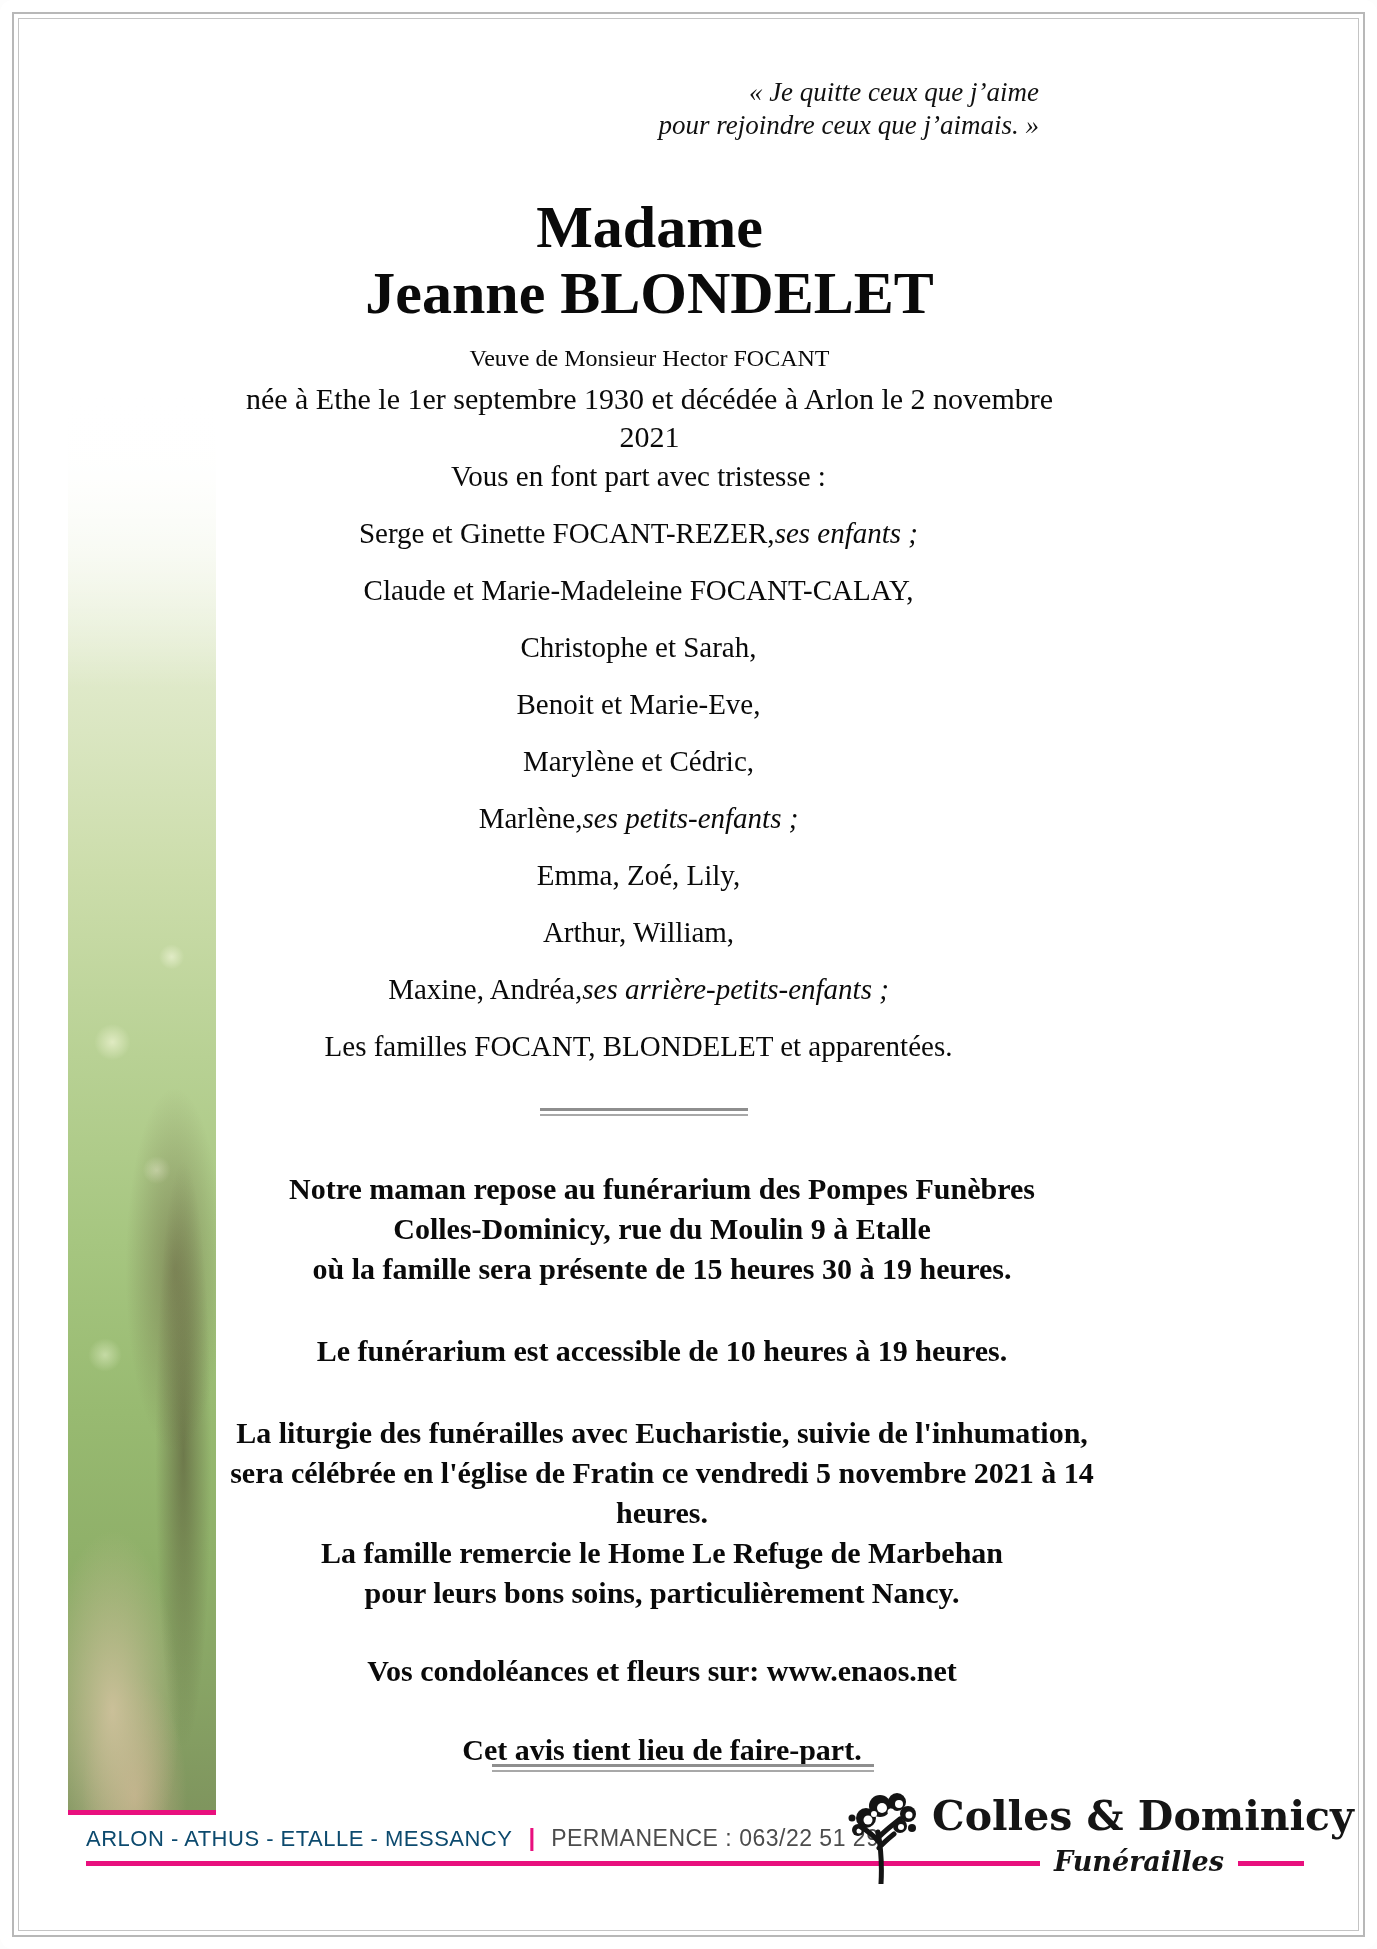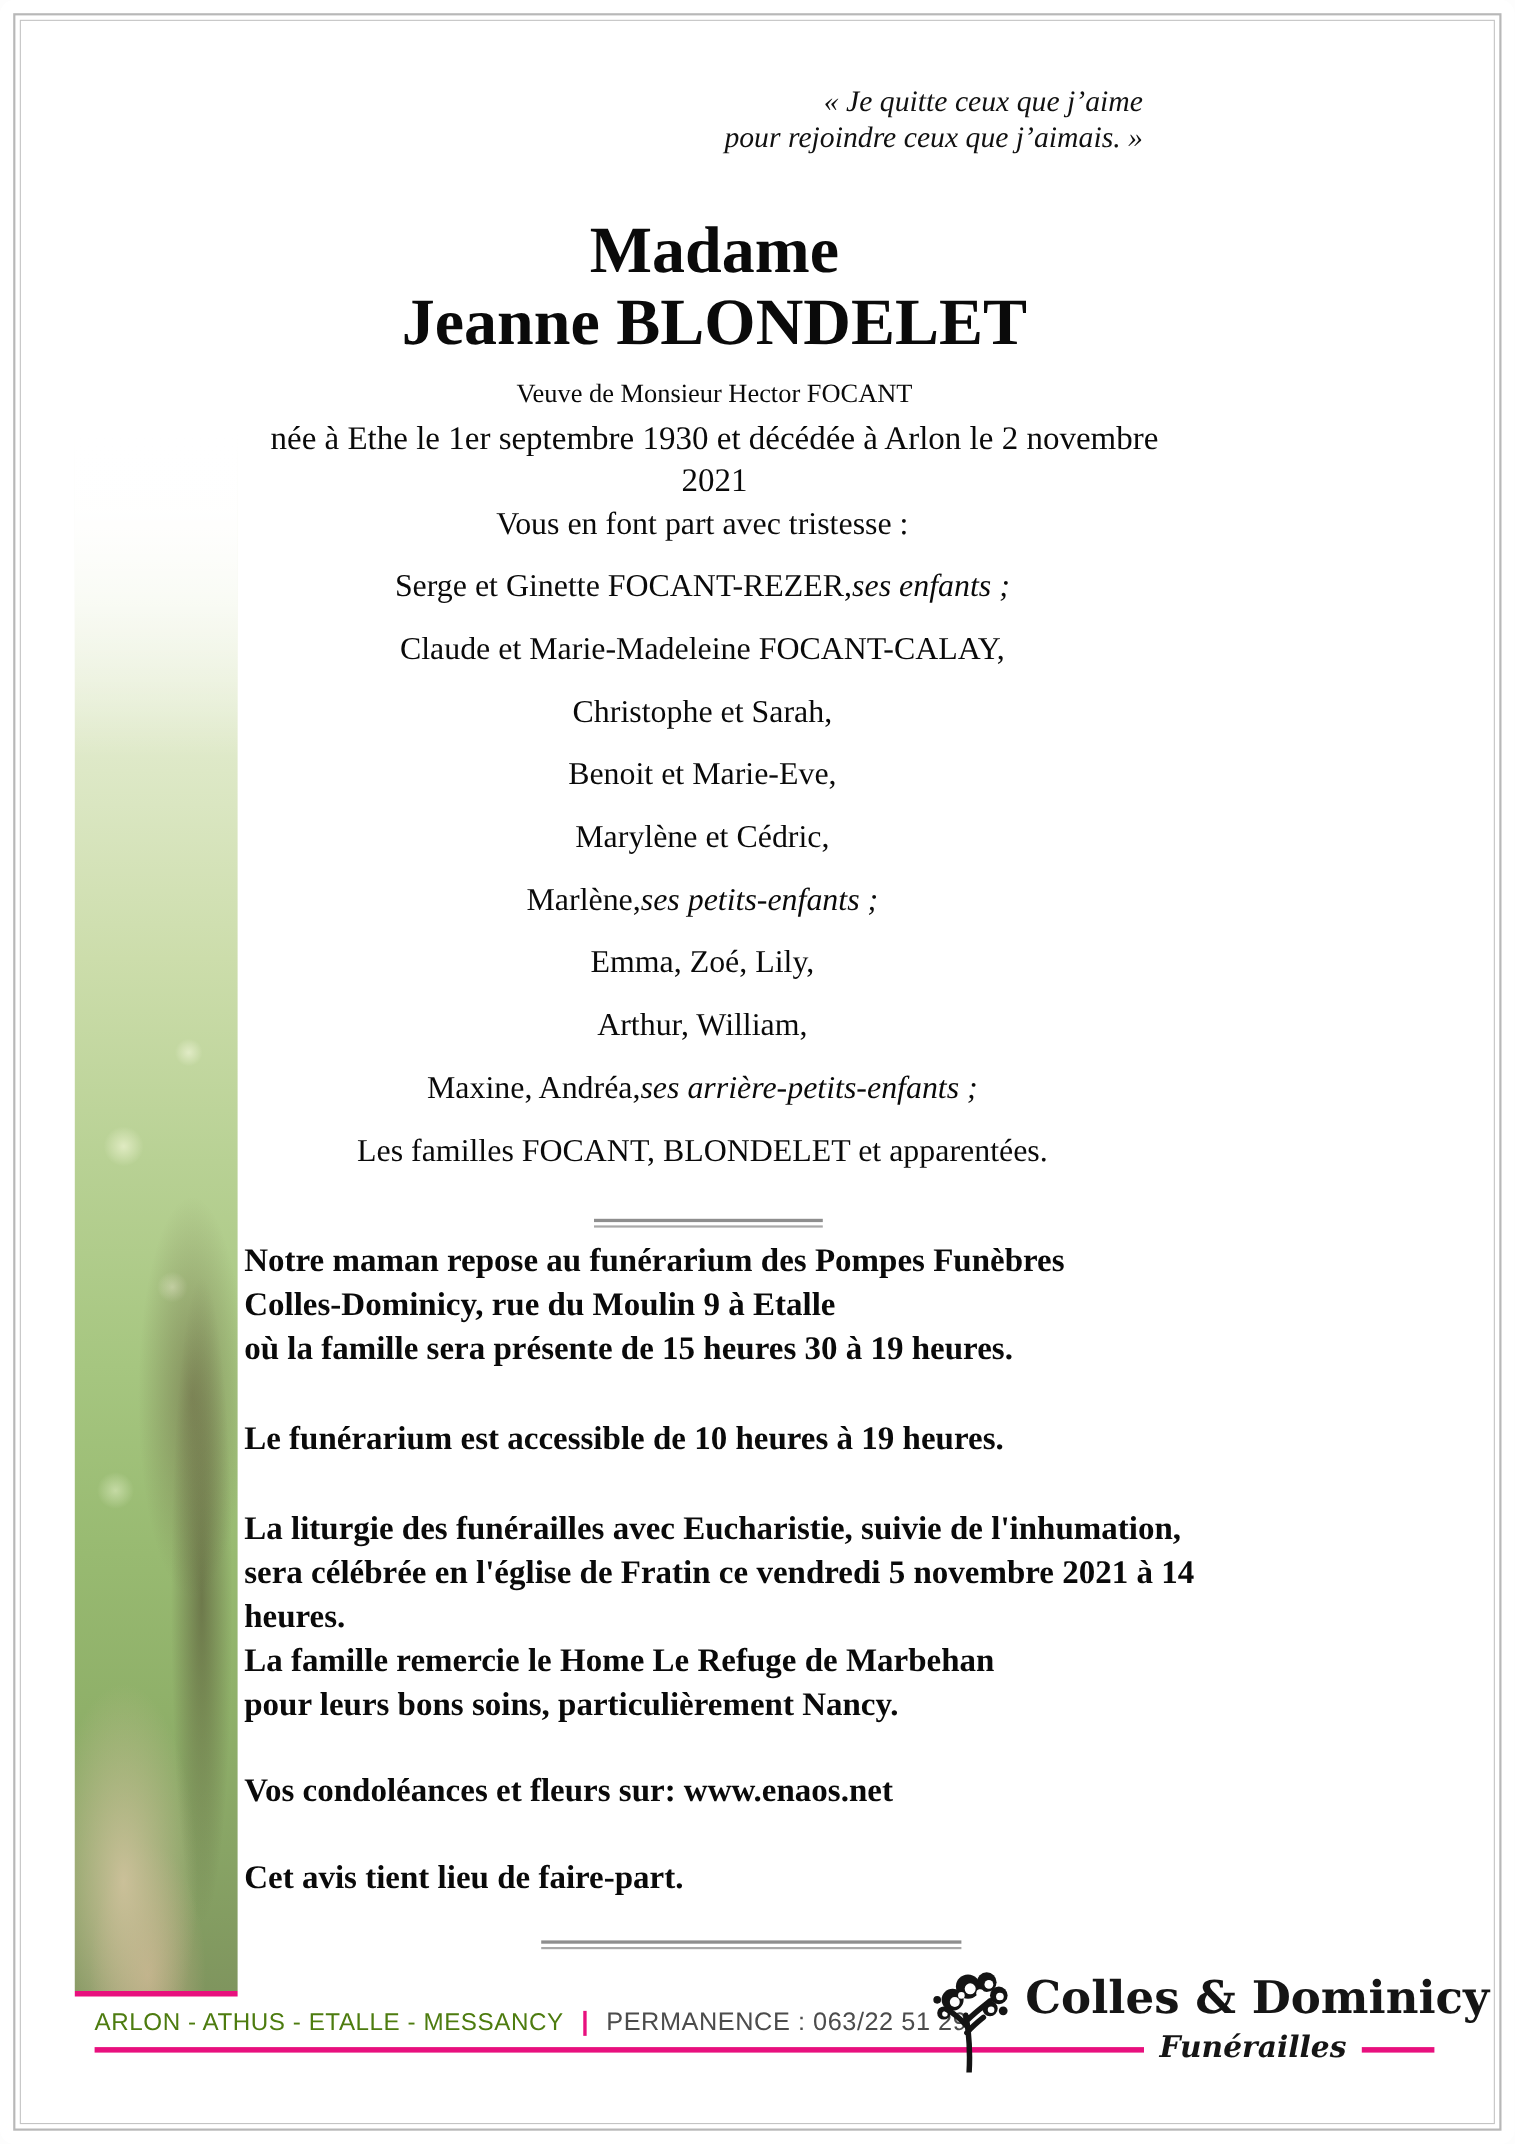--- a/index.html
+++ b/index.html
@@ -47,29 +47,29 @@
   .family{position:absolute;left:222px;top:448px;width:833px;font-size:29px;}
   .family .row{display:flex;justify-content:center;align-items:baseline;height:57px;line-height:57px;}
   .family .role{font-style:italic;white-space:nowrap;}
 
   
   .double-rule{height:3px;border-top:3px solid #8e8e8e;border-bottom:2px solid #a8a8a8;}
   .rule-1{position:absolute;left:540px;top:1108px;width:208px;}
   .rule-2{position:absolute;left:492px;top:1764px;width:382px;}
 
   
-  .details{position:absolute;left:222px;width:880px;text-align:left;font-weight:bold;font-size:30px;line-height:40px;}
+  .details{position:absolute;left:222px;width:880px;text-align:center;font-weight:bold;font-size:30px;line-height:40px;margin-top:43px;}
   .p0{top:1126px;} .p1{top:1288px;} .p2{top:1370px;} .p3{top:1490px;} .p4{top:1608px;} .p5{top:1687px;}
 
   
   .footer-cities{
     position:absolute;left:86px;top:1824px;display:flex;align-items:baseline;gap:16px;
     font-family:"Liberation Sans", sans-serif;
   }
-  .footer-cities .cities{font-size:22px;letter-spacing:.5px;color:#4d7c0f;}
+  .footer-cities .cities{font-size:22px;letter-spacing:.5px;color:#0c4a6e;}
   .footer-cities .sep{color:#e8107e;font-size:24px;font-weight:bold;}
   .footer-cities .permanence{font-size:23px;letter-spacing:.5px;color:#4c4c4c;}
   .footer-rule{position:absolute;left:86px;top:1861px;width:1218px;height:5px;background:#e8107e;}
   .logo-tree{position:absolute;left:844px;top:1784px;width:80px;height:100px;}
   .brand{
     position:absolute;left:932px;top:1790px;width:380px;text-align:center;
     font-family:"DejaVu Serif", serif;font-weight:bold;
     font-size:41px;line-height:52px;color:#151515;white-space:nowrap;
   }
   .brand-sub{

